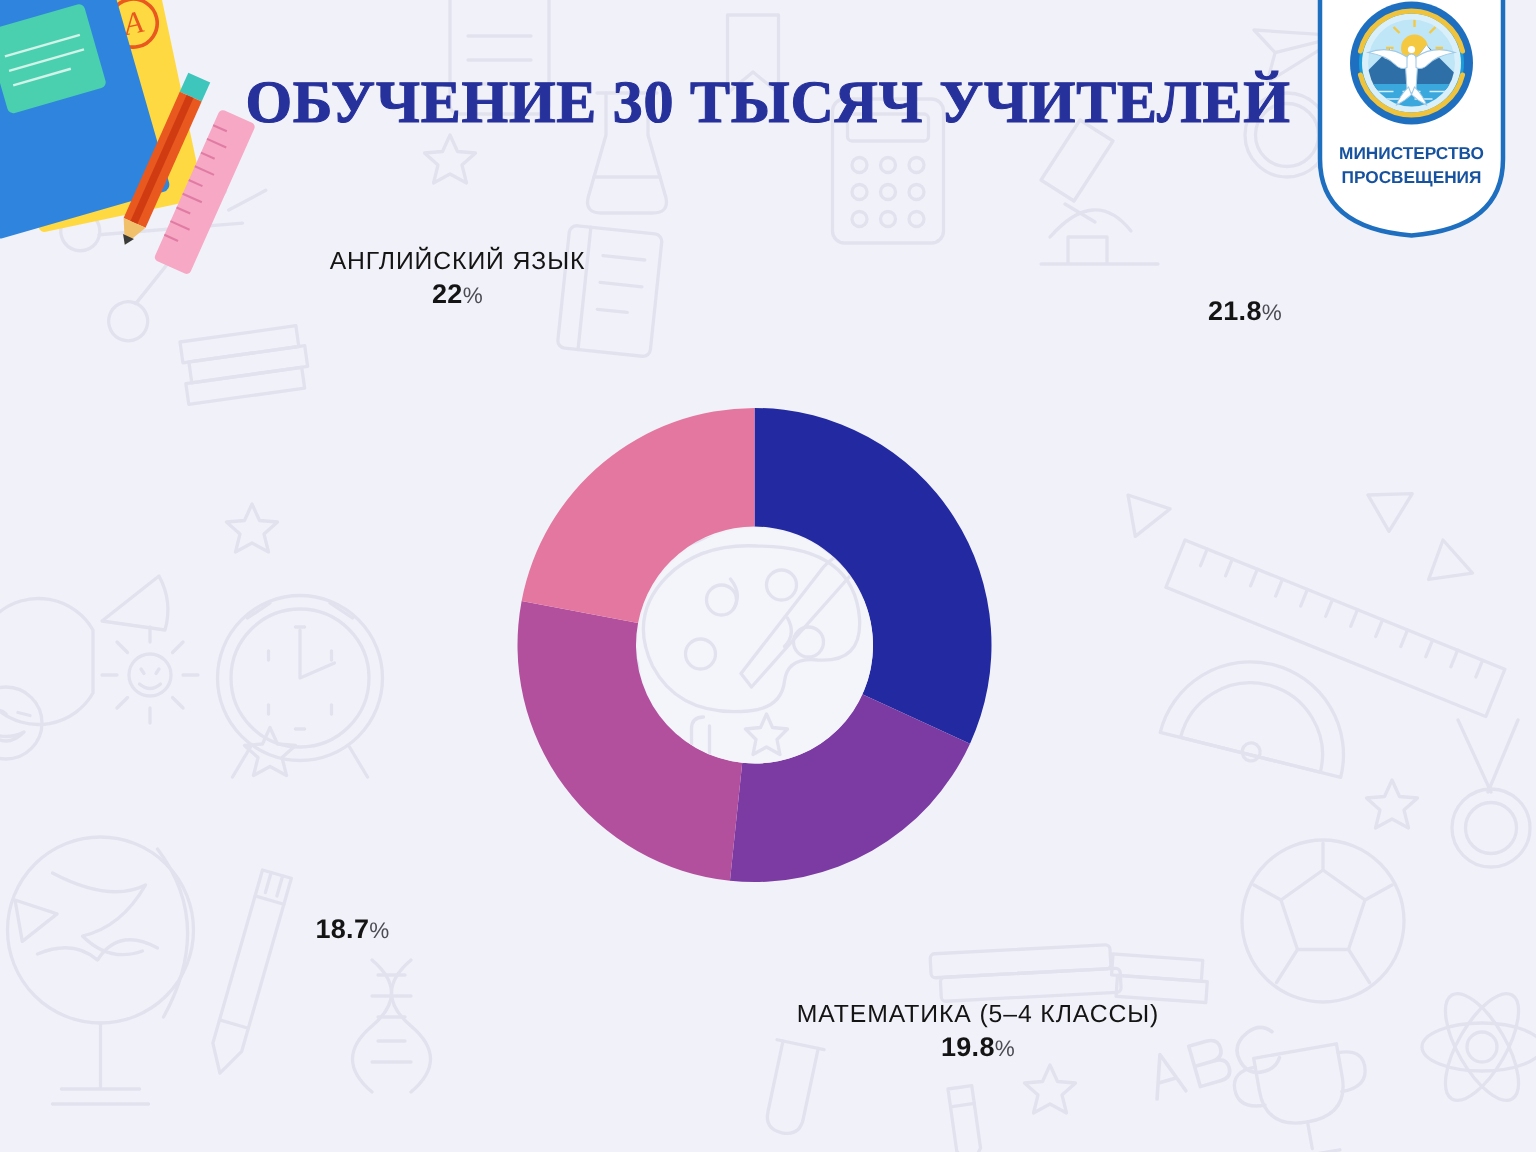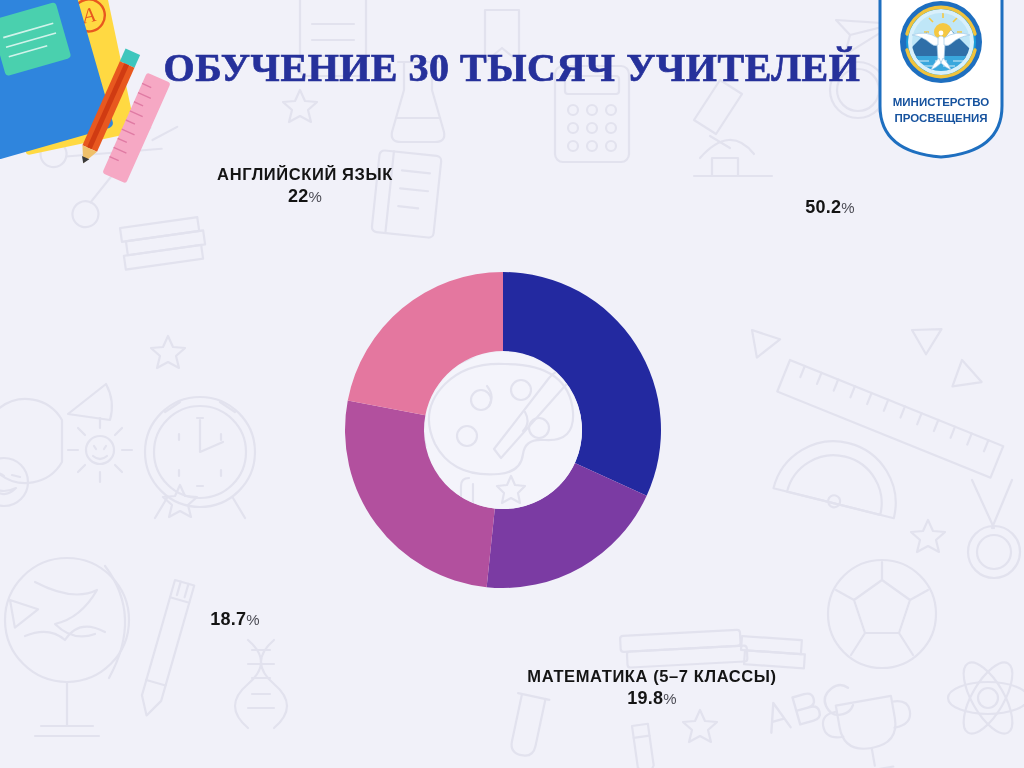--- a/index.html
+++ b/index.html
@@ -98,21 +98,21 @@
   .slice-label {
     position: absolute;
     z-index: 6;
     text-align: center;
     color: #111111;
     line-height: 1.28;
   }
   .slice-label .lbl-name {
     display: block;
     font-size: 16.5px;
-    font-weight: bold;
+    font-weight: normal;
     letter-spacing: 0.6px;
     white-space: nowrap;
     color: #141414;
   }
   .slice-label .lbl-val {
     display: block;
     margin-top: 0;
     font-size: 18px;
     font-weight: bold;
     letter-spacing: 0.2px;
@@ -470,25 +470,25 @@
       </g>
     </svg>
   </div>
 
   <div class="slice-label" id="label-english">
     <span class="lbl-name">АНГЛИЙСКИЙ ЯЗЫК</span>
     <span class="lbl-val"><span>22</span><span class="lbl-pct">%</span></span>
   </div>
 
   <div class="slice-label" id="label-primary">
-    <span class="lbl-val"><span>50.2</span><span class="lbl-pct">%</span></span>
+    <span class="lbl-val"><span>21.8</span><span class="lbl-pct">%</span></span>
   </div>
 
   <div class="slice-label" id="label-math">
-    <span class="lbl-name">МАТЕМАТИКА (5–7 КЛАССЫ)</span>
+    <span class="lbl-name">МАТЕМАТИКА (5–4 КЛАССЫ)</span>
     <span class="lbl-val"><span>19.8</span><span class="lbl-pct">%</span></span>
   </div>
 
   <div class="slice-label" id="label-science">
     <span class="lbl-val"><span>18.7</span><span class="lbl-pct">%</span></span>
   </div>
 
 </div>
 
 </body></html>

